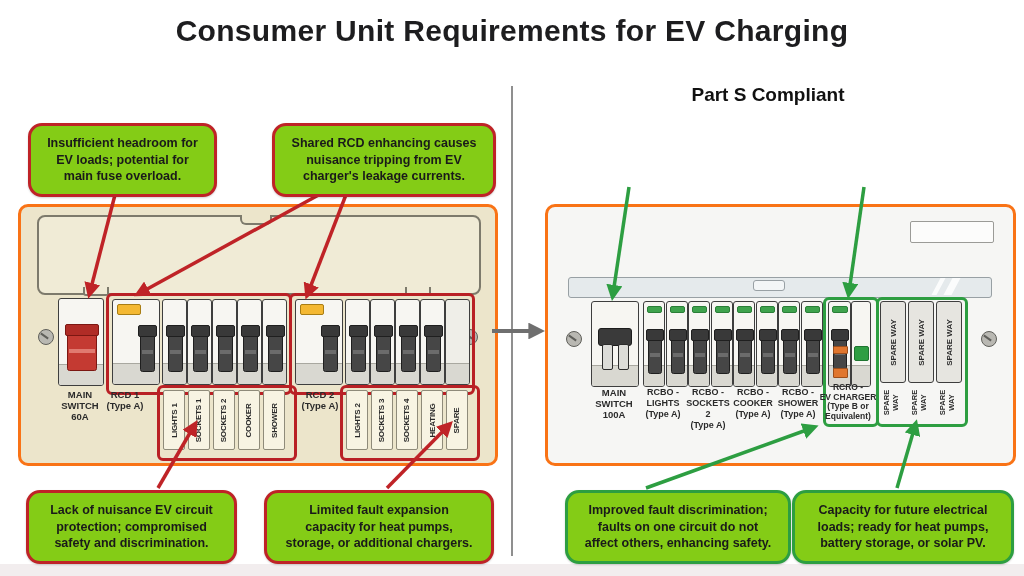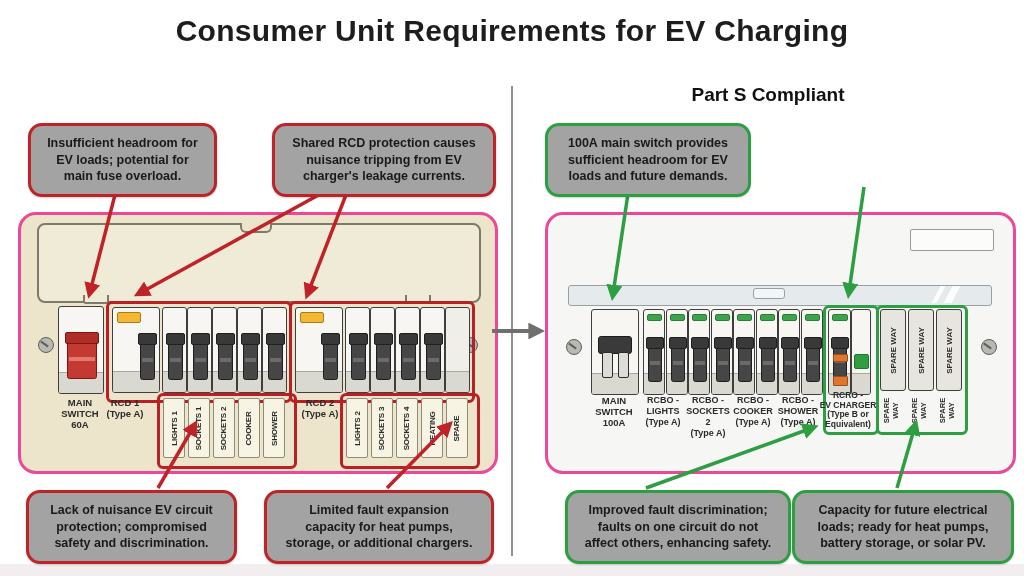--- a/index.html
+++ b/index.html
@@ -6,28 +6,28 @@
   .stage{position:relative;width:1024px;height:576px;background:#ffffff;overflow:hidden;
          font-family:"Liberation Sans","DejaVu Sans",sans-serif;color:#1c1c1c;}
   .abs{position:absolute;}
   .title{top:14px;left:0;width:1024px;text-align:center;font-size:30px;font-weight:600;
          color:#1d1d1f;letter-spacing:.3px;}
   .colhead{top:84px;width:320px;text-align:center;font-size:19px;font-weight:700;color:#111;}
   .divider{left:511px;top:86px;width:2px;height:470px;background:#8f8f8f;}
   .bottomband{left:0;top:564px;width:1024px;height:12px;background:#f2edee;}
 
   
-  .callout{border-radius:14px;background:#a3a3a3;display:flex;align-items:center;justify-content:center;
+  .callout{border-radius:14px;background:#84cc16;display:flex;align-items:center;justify-content:center;
            text-align:center;font-size:12.5px;line-height:16.5px;font-weight:600;color:#1a1a1a;
            white-space:pre-line;padding:2px 4px;box-shadow:0 1px 2px rgba(0,0,0,.18);z-index:3;}
   .callout.red{border:3.5px solid #bf2327;}
   .callout.green{border:3.5px solid #2d9e41;}
 
   
-  .panel{border:3px solid #ec4899;border-radius:18px;z-index:1;margin-top:8px;}
+  .panel{border:3px solid #f97316;border-radius:10px;z-index:1;}
   .panel.cream{background:#ece5cb;}
   .panel.white{background:#f6f6f4;}
   .lid{background:#f0ebd6;border:2px solid #7d7a6c;border-radius:8px;}
   .lid-notch{background:#ece5cb;border:2px solid #7d7a6c;border-top:none;border-radius:0 0 6px 6px;}
   .lid-latch{background:#f0ebd6;border:2px solid #7d7a6c;border-top:none;border-radius:0 0 3px 3px;}
   .lidstrip{background:#e5eaec;border:1.5px solid #98a0a4;border-radius:3px;}
   .lidstrip-notch{background:#f3f6f7;border:1.5px solid #98a0a4;border-radius:3px;}
   .shine{background:rgba(255,255,255,.85);transform:skewX(-28deg);}
   .nameplate{background:#fcfcfb;border:1.5px solid #9b9b97;border-radius:2px;}
   .screw{width:14px;height:14px;border-radius:50%;background:#b9b8b2;border:1.5px solid #5f5f5a;}
@@ -317,26 +317,23 @@
     <line x1="629" y1="187" x2="613" y2="294" stroke="#2d9e41" stroke-width="3.5" marker-end="url(#arrG)"></line>
     <line x1="864" y1="187" x2="849" y2="292" stroke="#2d9e41" stroke-width="3.5" marker-end="url(#arrG)"></line>
     <line x1="646" y1="488" x2="812" y2="428" stroke="#2d9e41" stroke-width="3.5" marker-end="url(#arrG)"></line>
     <line x1="897" y1="488" x2="915" y2="426" stroke="#2d9e41" stroke-width="3.5" marker-end="url(#arrG)"></line>
     <line x1="492" y1="331" x2="538" y2="331" stroke="#6f6f6f" stroke-width="4" marker-end="url(#arrY)"></line>
   </svg>
 
   <div class="abs callout red" style="left:28px;top:123px;width:175px;height:64px;">Insufficient headroom for
 EV loads; potential for
 main fuse overload.</div>
-  <div class="abs callout red" style="left:272px;top:123px;width:210px;height:64px;">Shared RCD protection causes
+  <div class="abs callout red" style="left:272px;top:123px;width:210px;height:64px;">Shared RCD enhancing causes
 nuisance tripping from EV
 charger's leakage currents.</div>
-  <div class="abs callout green" style="left:545px;top:123px;width:192px;height:64px;">100A main switch provides
-sufficient headroom for EV
-loads and future demands.</div>
   <div class="abs callout red" style="left:26px;top:490px;width:197px;height:64px;">Lack of nuisance EV circuit
 protection; compromised
 safety and discrimination.</div>
   <div class="abs callout red" style="left:264px;top:490px;width:216px;height:64px;">Limited fault expansion
 capacity for heat pumps,
 storage, or additional chargers.</div>
   <div class="abs callout green" style="left:565px;top:490px;width:212px;height:64px;">Improved fault discrimination;
 faults on one circuit do not
 affect others, enhancing safety.</div>
   <div class="abs callout green" style="left:792px;top:490px;width:208px;height:64px;">Capacity for future electrical

